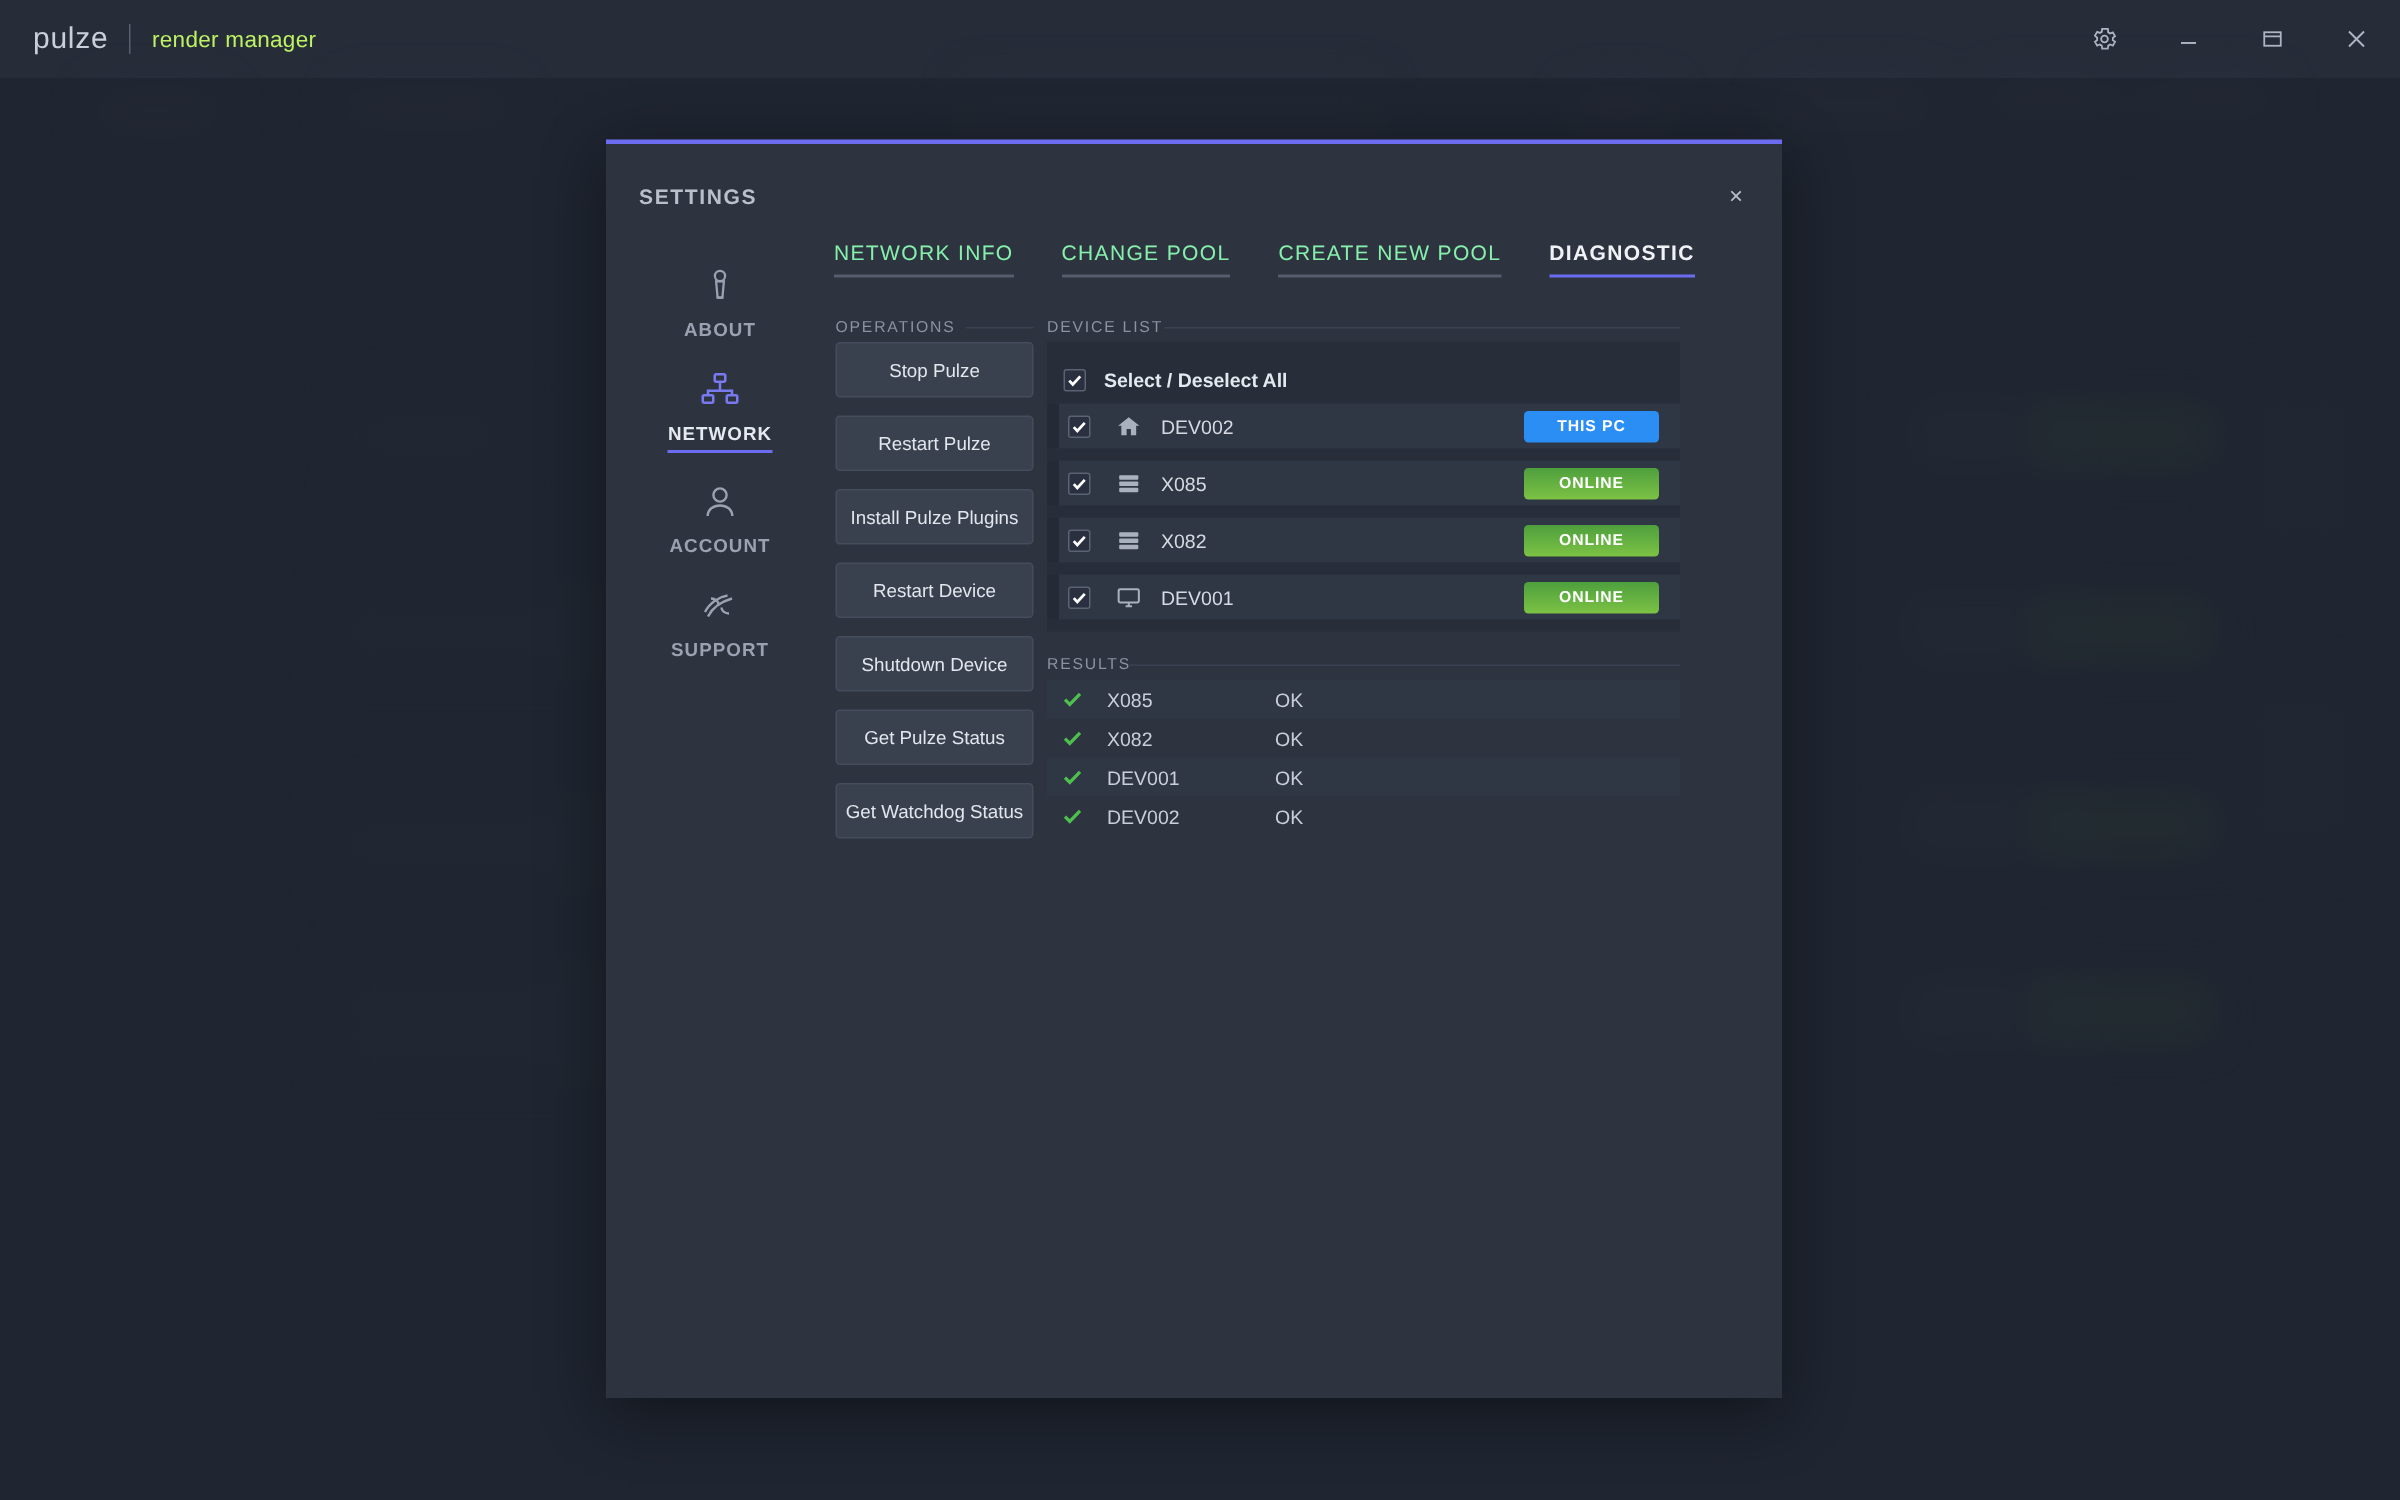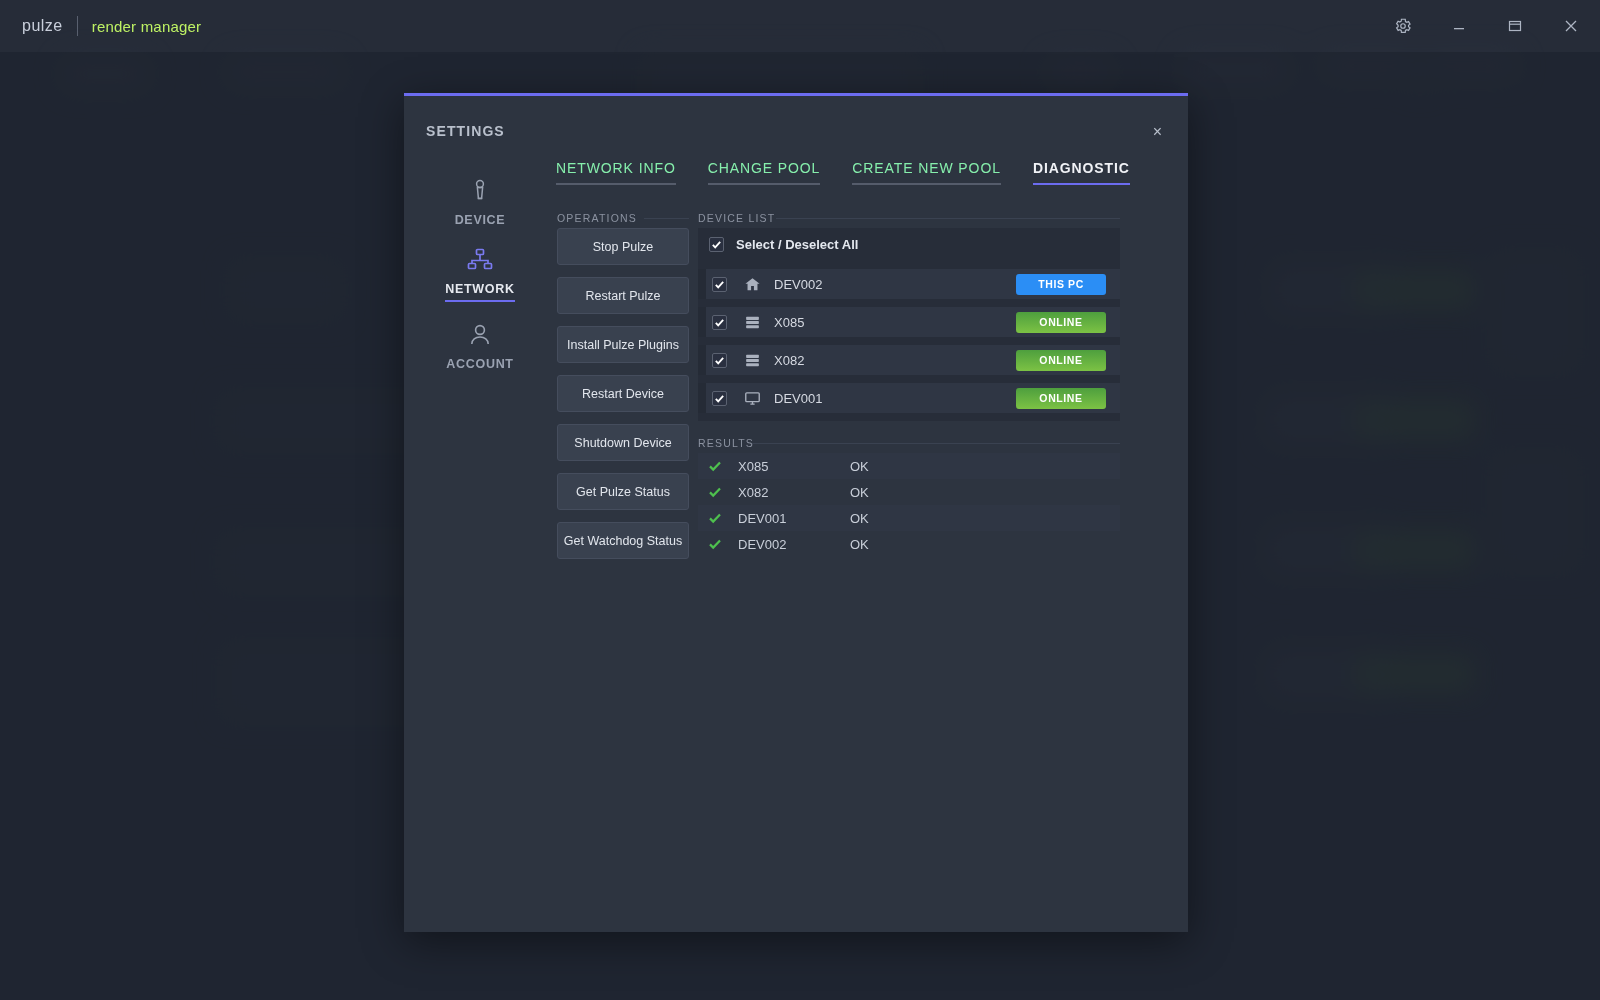--- a/index.html
+++ b/index.html
@@ -11,21 +11,21 @@
   }
 
   
   #app-root { position: relative; width: 1600px; height: 1000px; background: #232935; }
 
   .titlebar {
     position: absolute; top: 0; left: 0; width: 1600px; height: 52px;
     background: #262c38; display: flex; align-items: center;
   }
   .brand { display: flex; align-items: center; margin-left: 22px; }
-  .brand-pulze { font-size: 16px; color: #c9cfdb; letter-spacing: .5px; }
+  .brand-pulze { font-size: 20px; color: #c9cfdb; letter-spacing: .5px; }
   .brand-sep { width: 1px; height: 20px; background: #59606f; margin: 0 14px; }
   .brand-sub { font-size: 15px; color: #bef264; letter-spacing: .2px; }
 
   .win-controls { position: absolute; right: 18px; top: 0; height: 52px; display: flex; align-items: center; gap: 34px; }
   .win-btn { width: 22px; height: 22px; display: flex; align-items: center; justify-content: center; color: #aeb6c4; }
   .win-btn svg { display: block; }
 
   
   .bg-blur { position: absolute; top: 52px; left: 0; width: 1600px; height: 948px; filter: blur(13px); opacity: .55; }
   .bgshape { position: absolute; background: #272e3b; border-radius: 6px; }
@@ -70,21 +70,21 @@
   
   .ops { position: absolute; left: 153px; top: 132px; width: 132px; display: flex; flex-direction: column; gap: 12px; }
   .op-btn {
     height: 37px; background: #39414f; border: 1px solid #454d5d; border-radius: 3px;
     color: #e2e6ed; font-size: 12.5px; font-family: "Liberation Sans", sans-serif;
     cursor: pointer; display: flex; align-items: center; justify-content: center; white-space: nowrap;
   }
 
   
   .device-panel { position: absolute; left: 294px; top: 132px; width: 422px; background: #272d39; padding: 0 0 8px 0; }
-  .select-all-row { display: flex; align-items: center; height: 33px; padding-left: 11px; }
+  .select-all-row { display: flex; align-items: flex-end; height: 33px; padding-left: 11px; }
   .select-all-label { font-size: 13px; color: #e4e8ef; font-weight: bold; margin-left: 12px; }
 
   .device-row { position: relative; display: flex; align-items: center; height: 30px; margin-top: 8px; padding-left: 14px; }
   .device-row.alt { background: #2f3644; }
   .device-row .gutter { position: absolute; left: 0; top: 0; bottom: 0; width: 8px; background: #252b36; }
   .dev-icon { width: 22px; margin-left: 14px; display: flex; align-items: center; justify-content: center; color: #aab1be; }
   .dev-name { font-size: 13px; color: #d6dae2; margin-left: 11px; }
   .badge {
     position: absolute; right: 14px; width: 90px; height: 21px; border-radius: 3px;
     font-size: 10.5px; font-weight: bold; letter-spacing: .6px; color: #fff;
@@ -190,21 +190,21 @@
     <div class="side-nav">
 
       <div class="side-item">
         <span class="side-icon">
           <svg width="24" height="26" viewBox="0 0 24 26" fill="none" stroke="currentColor" stroke-width="1.5">
             <circle cx="12" cy="6" r="3.4"></circle>
               <path d="M9.4 9.6h5.2l-1 10.8h-3.2z"></path>
               <path d="M9.8 20.4h4.4"></path>
           </svg>
         </span>
-        <span class="side-label">DEVICE</span>
+        <span class="side-label">ABOUT</span>
       </div>
 
       <div class="side-item active">
         <span class="side-icon">
           <svg width="28" height="26" viewBox="0 0 28 26" fill="none" stroke="currentColor" stroke-width="1.7">
             <rect x="10.5" y="2.5" width="7" height="5" rx="1"></rect>
             <rect x="2.5" y="16.5" width="7" height="5" rx="1"></rect>
             <rect x="18.5" y="16.5" width="7" height="5" rx="1"></rect>
             <path d="M14 7.5v4M6 16.5v-3h16v3M14 11.5v2"></path>
           </svg>
@@ -216,20 +216,28 @@
         <span class="side-icon">
           <svg width="26" height="26" viewBox="0 0 26 26" fill="none" stroke="currentColor" stroke-width="1.6">
             <circle cx="13" cy="8" r="4.4"></circle>
               <path d="M4.8 22c0-4.4 3.7-7 8.2-7s8.2 2.6 8.2 7"></path>
           </svg>
         </span>
         <span class="side-label">ACCOUNT</span>
       </div>
 
 
+      <div class="side-item">
+        <span class="side-icon">
+          <svg width="30" height="26" viewBox="0 0 30 26" fill="none" stroke="currentColor" stroke-width="1.6">
+            <path d="M5 17c3-6 9-10 15-11M7 20c3-6 9-10 16-12M9 8c3 0 5 2 5 4M21 18c-3 0-5-2-5-4"></path>
+          </svg>
+        </span>
+        <span class="side-label">SUPPORT</span>
+      </div>
     </div>
 
     <div class="tabs">
       <div class="tab">NETWORK INFO</div>
       <div class="tab">CHANGE POOL</div>
       <div class="tab">CREATE NEW POOL</div>
       <div class="tab active">DIAGNOSTIC</div>
     </div>
 
     <div class="sec-label" style="left:153px; top:116px;">OPERATIONS</div>

